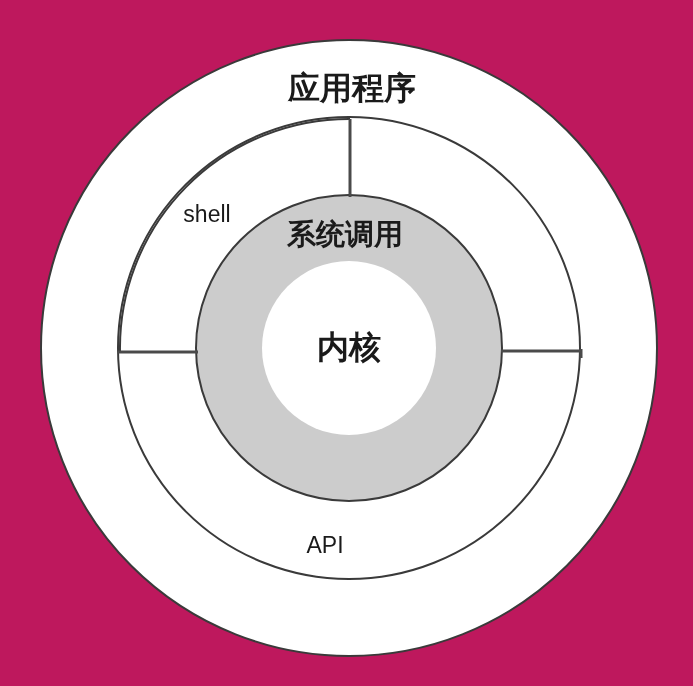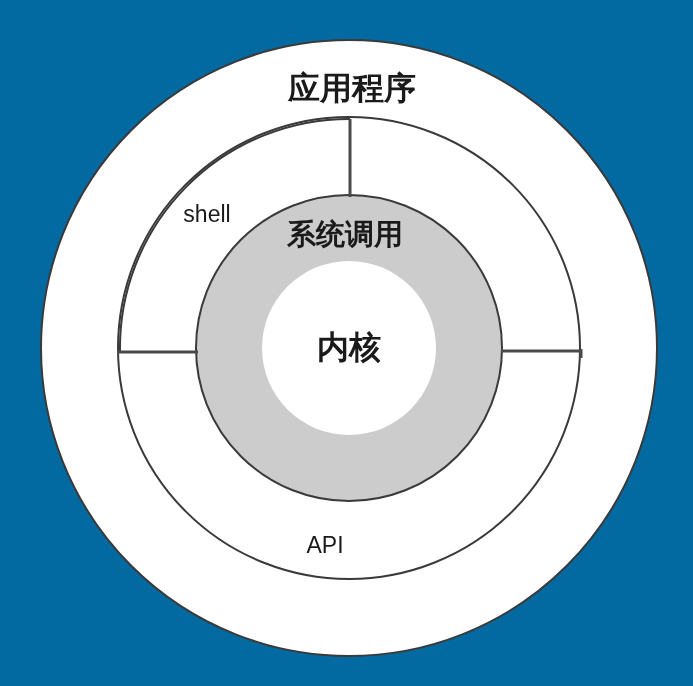--- a/index.html
+++ b/index.html
@@ -10,21 +10,21 @@
   body {
     width: 693px;
     height: 686px;
     font-family: "Liberation Sans", "DejaVu Sans", sans-serif;
     overflow: hidden;
   }
   #diagram-root {
     position: relative;
     width: 693px;
     height: 686px;
-    background: #0369a1;
+    background: #be185d;
   }
   #os-architecture-svg {
     display: block;
     position: absolute;
     top: 0;
     left: 0;
   }
   .label-text {
     fill: #1a1a1a;
     text-anchor: middle;

